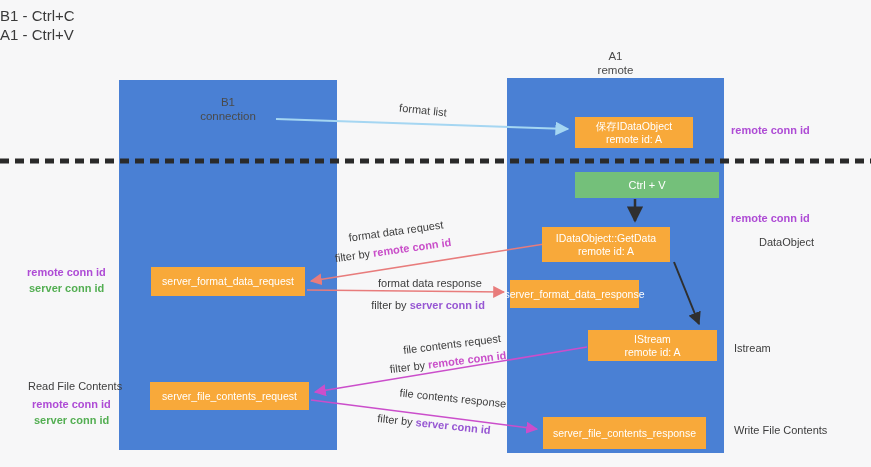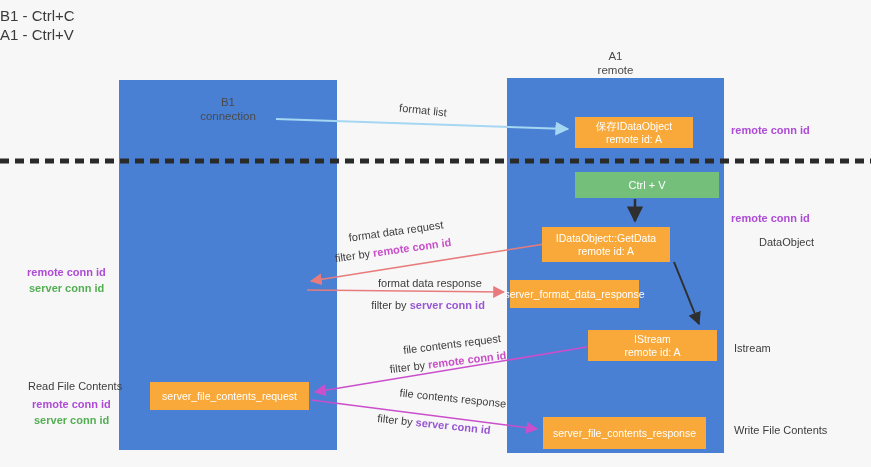--- a/index.html
+++ b/index.html
@@ -96,20 +96,23 @@
 
   <div class="node green" style="left:575px;top:172px;width:144px;height:26px;">
     <div>Ctrl + V</div>
   </div>
 
   <div class="node orange" style="left:542px;top:227px;width:128px;height:35px;">
     <div>IDataObject::GetData</div>
     <div>remote id: A</div>
   </div>
 
+  <div class="node orange" style="left:151px;top:267px;width:154px;height:29px;">
+    <div>server_format_data_request</div>
+  </div>
 
   <div class="node orange" style="left:510px;top:280px;width:129px;height:28px;">
     <div>server_format_data_response</div>
   </div>
 
   <div class="node orange" style="left:588px;top:330px;width:129px;height:31px;">
     <div>IStream</div>
     <div>remote id: A</div>
   </div>
 

